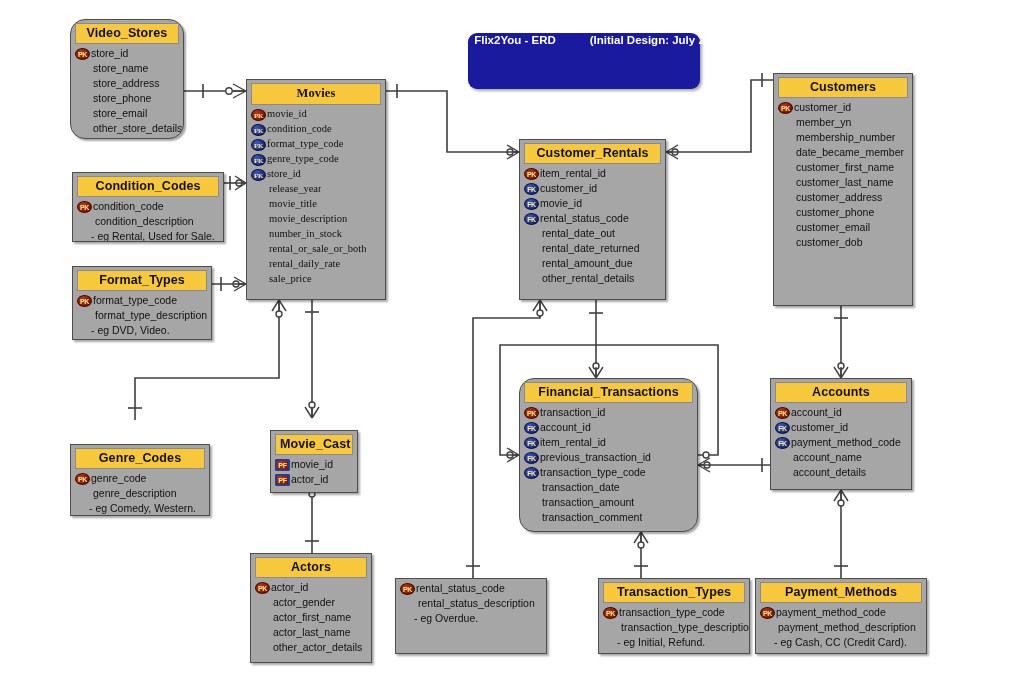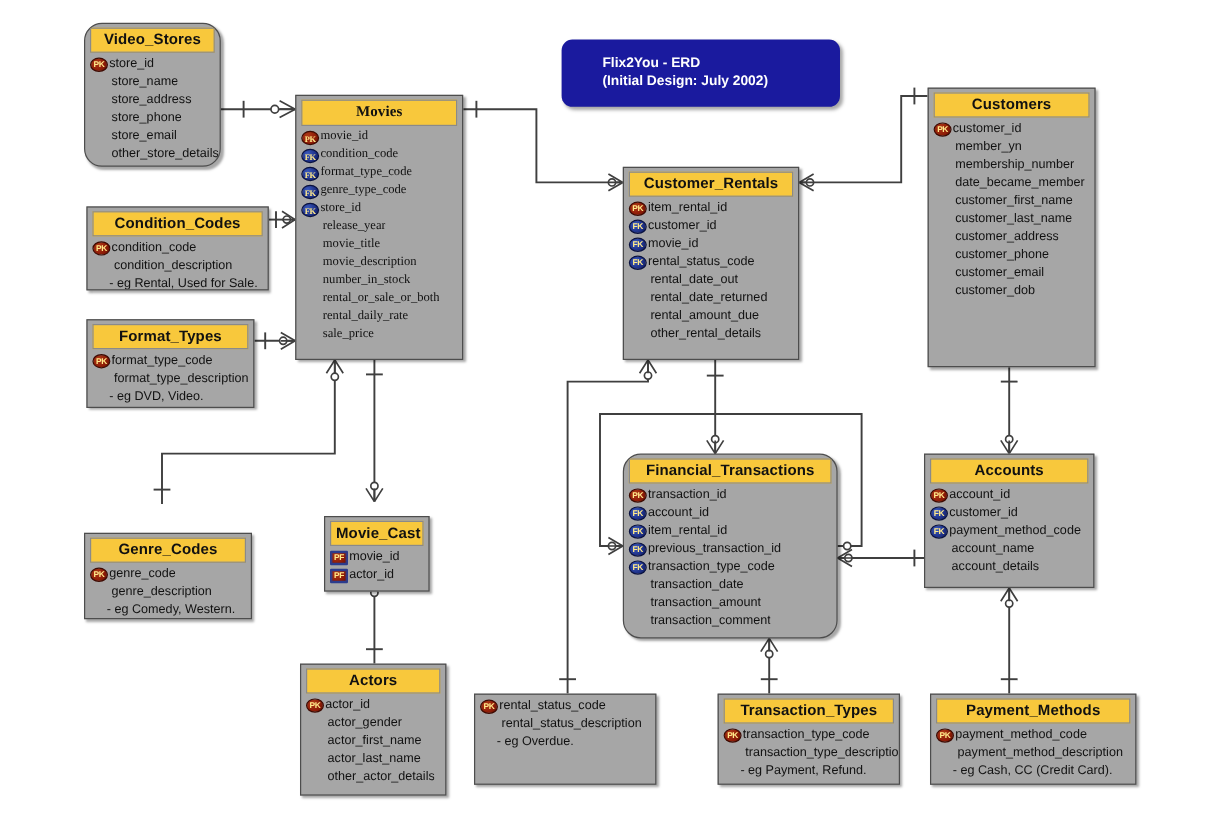--- a/index.html
+++ b/index.html
@@ -31,21 +31,21 @@
     position: absolute;
     background: #1a1a9e;
     border-radius: 9px;
     box-shadow: 2px 2px 3px rgba(0,0,0,0.35);
     color: #ffffff;
     font-size: 11.5px;
     font-weight: bold;
     line-height: 15px;
     padding: 0;
     display: flex;
-    flex-direction: column;
+    flex-direction: row;
     justify-content: center;
     align-items: flex-start;
   }
   .title-box .tline {
     padding-left: 34px;
     white-space: nowrap;
   }
 
   
   .entity {
@@ -554,26 +554,26 @@
     <div class="entity-head">Transaction_Types</div>
     <div class="entity-body">
         <div class="attr">
           <span class="badge pk">PK</span>
           <span class="aname">transaction_type_code</span>
         </div>
         <div class="attr plain">
           <span class="aname">transaction_type_description</span>
         </div>
         <div class="attr note">
-          <span class="aname">- eg Payment, Refund.</span>
-        </div>
-      </div>
-  </div>
-
-  <div class="entity" style="left:755px; top:578px; width:172px; height:76px;margin-left:20px;">
+          <span class="aname">- eg Initial, Refund.</span>
+        </div>
+      </div>
+  </div>
+
+  <div class="entity" style="left:755px; top:578px; width:172px; height:76px;">
     <div class="entity-head">Payment_Methods</div>
     <div class="entity-body">
         <div class="attr">
           <span class="badge pk">PK</span>
           <span class="aname">payment_method_code</span>
         </div>
         <div class="attr plain">
           <span class="aname">payment_method_description</span>
         </div>
         <div class="attr note">

